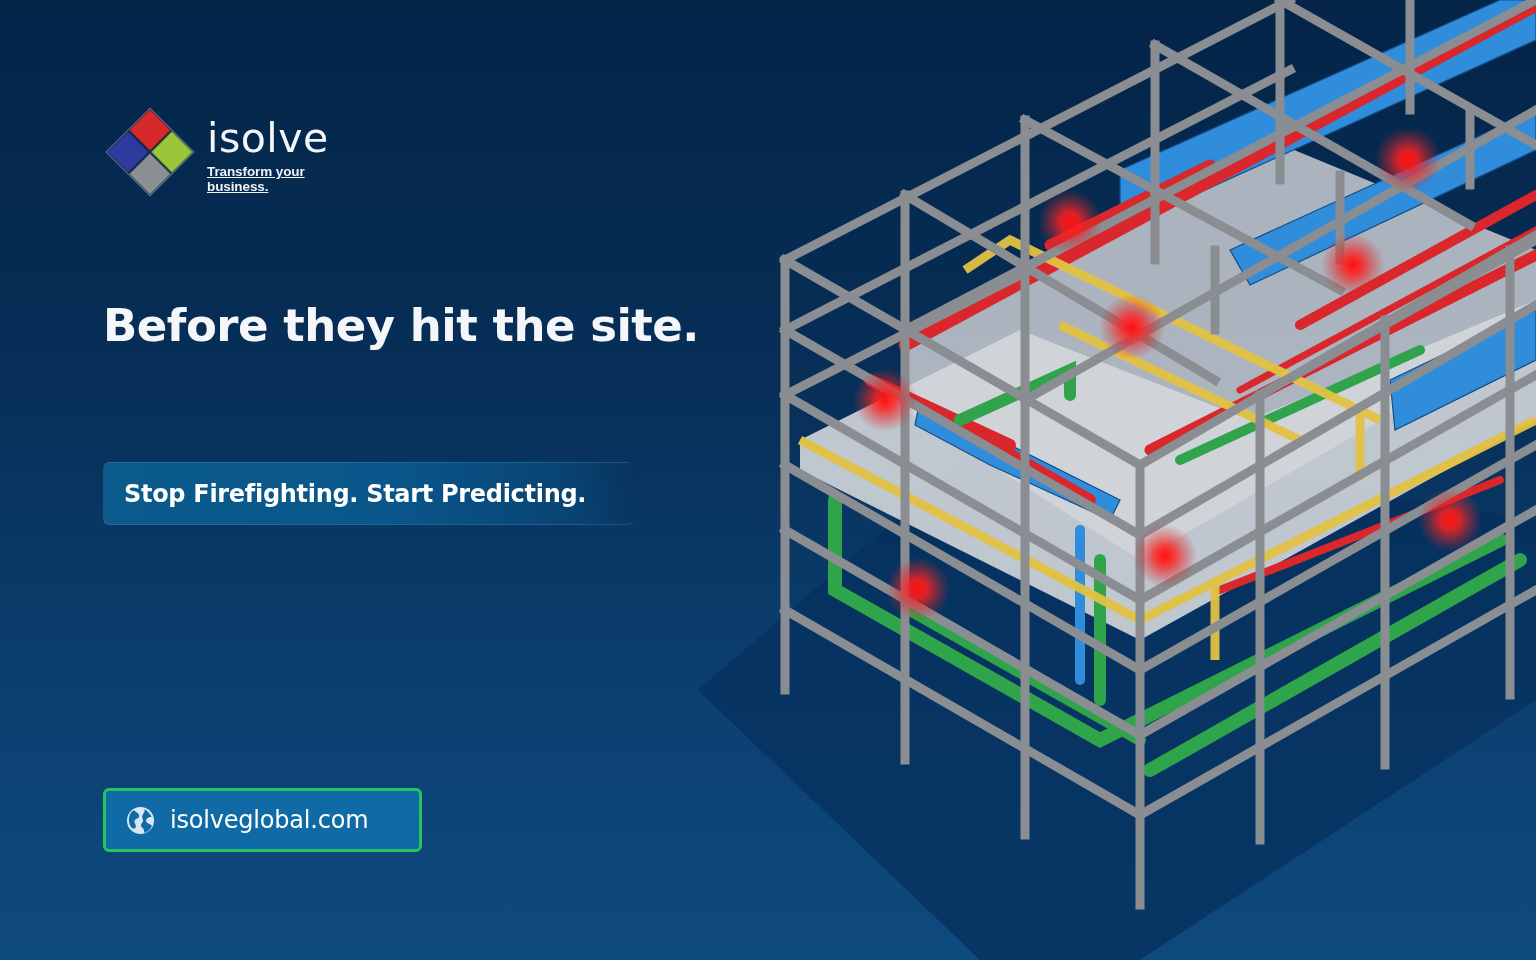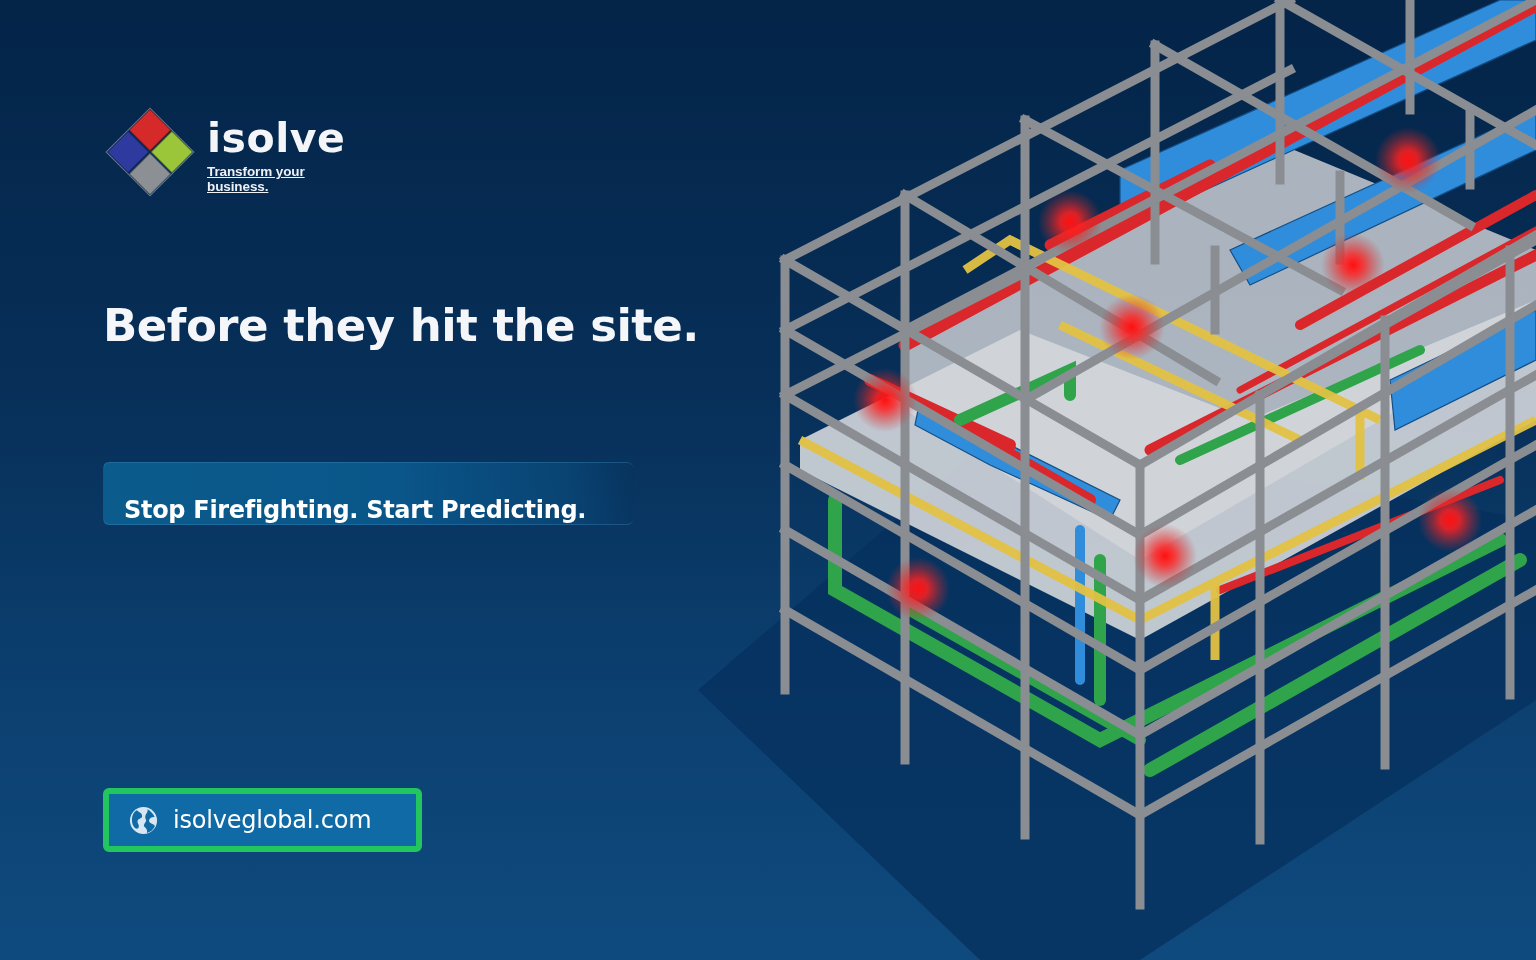--- a/index.html
+++ b/index.html
@@ -10,21 +10,21 @@
     background: linear-gradient(180deg, #042448 0%, #072f58 40%, #0c4172 75%, #0f4a7e 100%);
     color: #ffffff;
   }
   .banner { position: absolute; inset: 0; width: 1536px; height: 960px; }
 
   
   .logo { position: absolute; left: 104px; top: 106px; display: flex; align-items: flex-start; }
   .logo-mark { width: 92px; height: 92px; position: relative; }
   .logo-text-wrap { position: absolute; left: 103px; top: 10px; }
   .logo-word {
-    font-family: "DejaVu Sans", sans-serif; font-weight: bold;
+    font-family: "DejaVu Sans", sans-serif; font-weight: normal;
     font-size: 41px; letter-spacing: 0.5px; color: #f3f5f8; line-height: 44px;
   }
   .logo-tagline {
     font-family: "Liberation Sans", sans-serif; font-weight: bold;
     font-size: 13.5px; color: #eef1f5; margin-top: 4px; letter-spacing: -0.1px; text-decoration: underline;
   }
 
   
   .headline {
     position: absolute; left: 103px; top: 293px;
@@ -33,31 +33,31 @@
   }
   .headline span { display: block; }
 
   
   .sub-pill {
     position: absolute; left: 103px; top: 462px; width: 530px; height: 63px;
     border-radius: 6px;
     background: linear-gradient(90deg, #0b5b8c 0%, #0a568a 55%, rgba(10,80,130,0.55) 88%, rgba(8,60,110,0) 100%);
     border: 1px solid rgba(70,140,190,0.35);
     border-right: none;
-    display: flex; align-items: flex-end; padding-left: 20px;
+    display: flex; align-items: center; padding-left: 20px;
   }
   .sub-pill-text {
     font-family: "DejaVu Sans", sans-serif; font-weight: bold;
     font-size: 24px; color: #ffffff; letter-spacing: -0.3px;
   }
 
   
   .url-btn {
     position: absolute; left: 103px; top: 788px; width: 319px; height: 64px;
-    border-radius: 6px; background: #0f6aa6; border: 6px solid #22c55e;
+    border-radius: 6px; background: #0f6aa6; border: 3px solid #22c55e;
     display: flex; align-items: center; padding-left: 19px; cursor: pointer;
   }
   .url-btn .globe { width: 31px; height: 31px; margin-right: 14px; }
   .url-text {
     font-family: "DejaVu Sans", sans-serif; font-weight: 500;
     font-size: 24px; color: #ffffff; letter-spacing: -0.2px;
   }
 
   
   .illustration { position: absolute; left: 690px; top: 0; width: 846px; height: 960px; }

